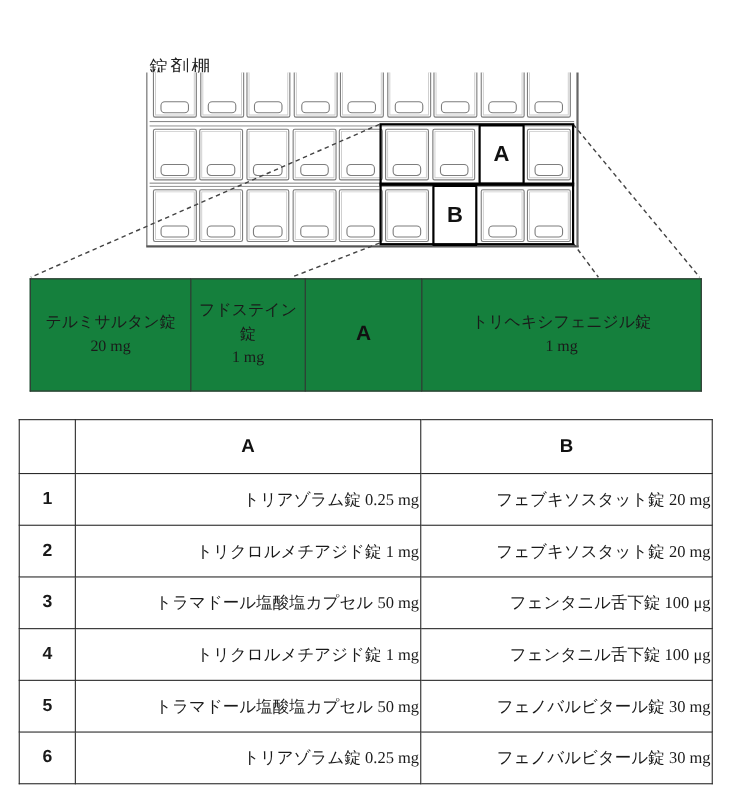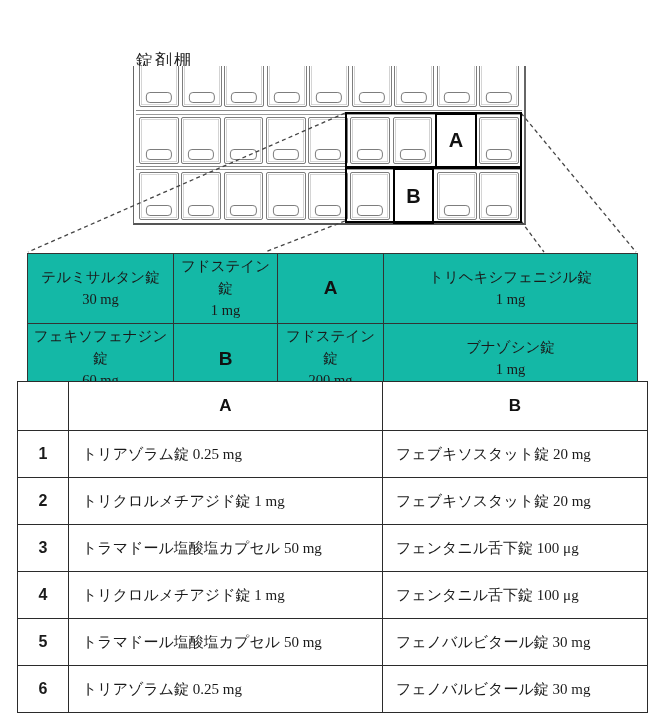--- a/index.html
+++ b/index.html
@@ -46,21 +46,21 @@
     font-size:20px; font-weight:bold; color:#111; box-shadow:none;
   }
   .hl { position:absolute; border:2.6px solid #000; z-index:4; pointer-events:none; box-sizing:border-box; }
   .hl-a { left:211px; top:46px;  width:177px; height:57px; }
   .hl-b { left:211px; top:100px; width:177px; height:57px; }
   
   .dashes { position:absolute; left:0; top:0; width:670px; height:718px; pointer-events:none; }
   
   .zoomtbl {
     position:absolute; left:27px; top:253px; width:610px; height:103px;
-    border-collapse:collapse; table-layout:fixed; background:#14b8a6;
+    border-collapse:collapse; table-layout:fixed; background:#15803d;
   }
   .zoomtbl td {
     border:1.5px solid #333; text-align:center; vertical-align:middle;
     font-size:14.5px; line-height:1.5; padding:2px 1px; color:#1a1a1a;
   }
   .zoomtbl td.zl {
     font-family:"Liberation Sans","DejaVu Sans",sans-serif;
     font-size:19px; font-weight:bold; color:#111;
   }
   
@@ -71,21 +71,21 @@
   .opttbl th, .opttbl td { border:1.5px solid #2b2b2b; vertical-align:middle; }
   .opttbl th {
     height:46px; font-family:"Liberation Sans","DejaVu Sans",sans-serif;
     font-size:17px; font-weight:bold; text-align:center; color:#111;
   }
   .opttbl td { height:44px; font-size:15px; color:#1a1a1a; }
   .opttbl td.num {
     text-align:center; font-family:"Liberation Sans","DejaVu Sans",sans-serif;
     font-size:16px; font-weight:bold;
   }
-  .opttbl td.drug { text-align:left; padding-left:13px; }
+  .opttbl td.drug { text-align:right; padding-left:13px; }
 </style>
 </head>
 <body>
 
 <div class="page">
 
   <div class="fig-title">錠剤棚</div>
 
   <div class="shelf">
     <div class="rowclip">
@@ -188,44 +188,29 @@
     <colgroup>
       <col style="width:146px">
         <col style="width:104px">
         <col style="width:106px">
         <col style="width:254px">
     </colgroup>
     <tbody id="ztbody">
         <tr>
           <td>
             <div>テルミサルタン錠</div>
-            <div>30 mg</div>
+            <div>20 mg</div>
           </td>
           <td>
             <div>フドステイン錠</div>
             <div>1 mg</div>
           </td>
           <td class="zl">A</td>
           <td>
             <div>トリヘキシフェニジル錠</div>
-            <div>1 mg</div>
-          </td>
-        </tr>
-        <tr>
-          <td>
-            <div>フェキソフェナジン錠</div>
-            <div>60 mg</div>
-          </td>
-          <td class="zl">B</td>
-          <td>
-            <div>フドステイン錠</div>
-            <div>200 mg</div>
-          </td>
-          <td>
-            <div>ブナゾシン錠</div>
             <div>1 mg</div>
           </td>
         </tr>
       </tbody>
   </table>
 
   <table class="opttbl">
     <colgroup>
       <col style="width:51px">
         <col style="width:314px">

